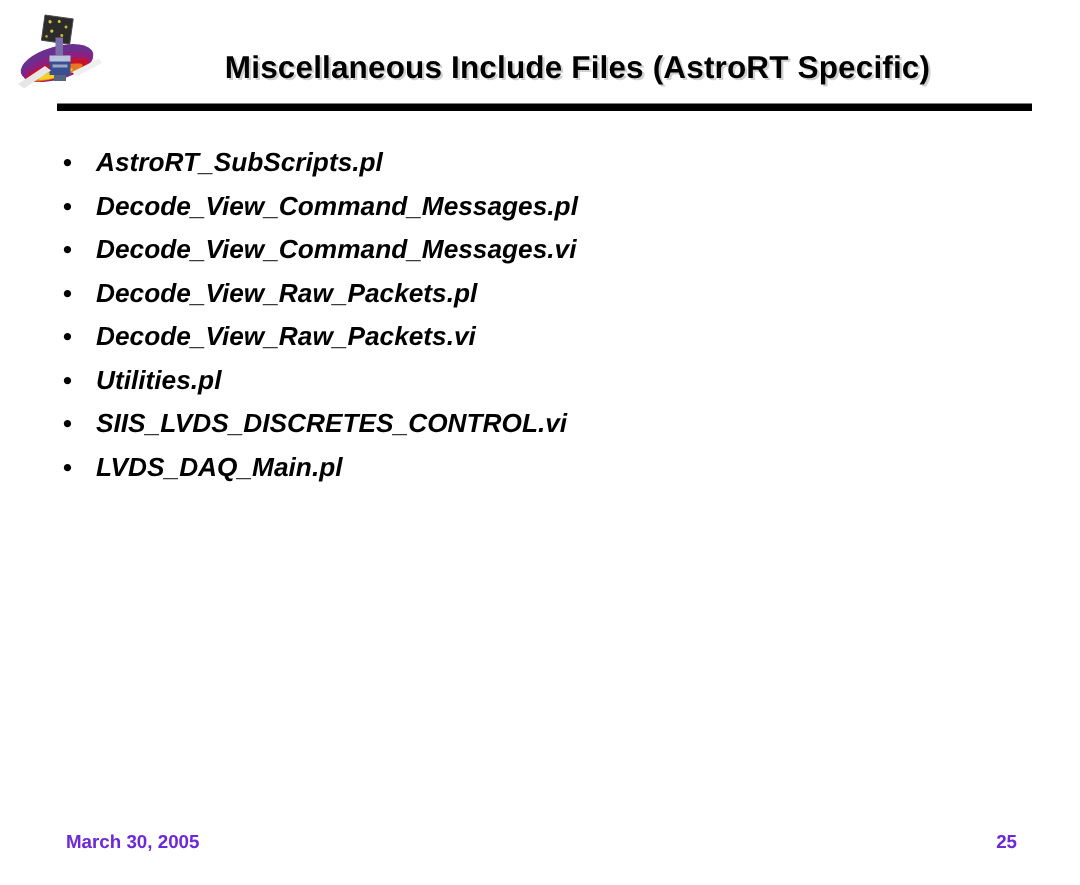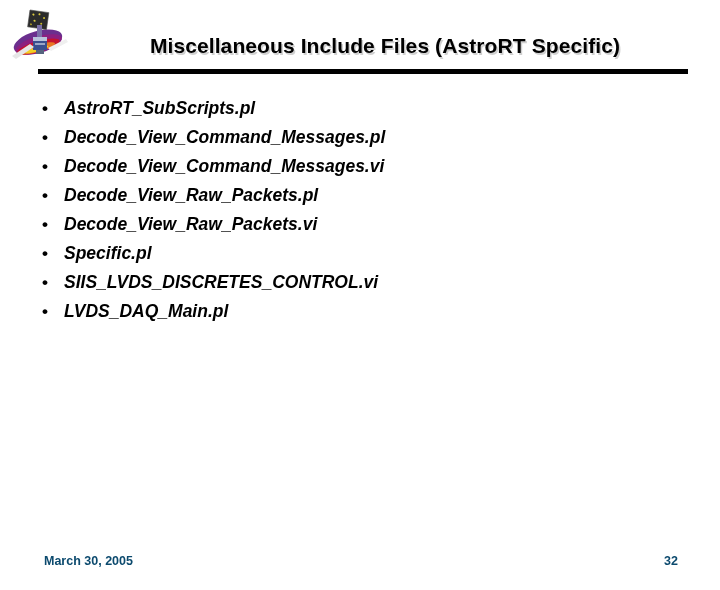--- a/index.html
+++ b/index.html
@@ -97,21 +97,21 @@
   .footer {
     position: absolute;
     left: 44px;
     top: 549px;
     width: 634px;
     height: 24px;
     display: flex;
     align-items: center;
     font-size: 12.5px;
     font-weight: bold;
-    color: #0c4a6e;
+    color: #6d28d9;
   }
   .footer-date {
     flex: 0 0 34%;
     text-align: left;
   }
   .footer-center {
     flex: 0 0 32%;
     text-align: center;
   }
   .footer-page {
@@ -179,30 +179,30 @@
     <li class="bullet-item">
       <span class="bullet-marker">•</span>
       <span class="bullet-text">Decode_View_Raw_Packets.pl</span>
     </li>
     <li class="bullet-item">
       <span class="bullet-marker">•</span>
       <span class="bullet-text">Decode_View_Raw_Packets.vi</span>
     </li>
     <li class="bullet-item">
       <span class="bullet-marker">•</span>
-      <span class="bullet-text">Specific.pl</span>
+      <span class="bullet-text">Utilities.pl</span>
     </li>
     <li class="bullet-item">
       <span class="bullet-marker">•</span>
       <span class="bullet-text">SIIS_LVDS_DISCRETES_CONTROL.vi</span>
     </li>
     <li class="bullet-item">
       <span class="bullet-marker">•</span>
       <span class="bullet-text">LVDS_DAQ_Main.pl</span>
     </li>
   </ul>
 
   <div class="footer">
     <span class="footer-date">March 30, 2005</span>
-    <span class="footer-page">32</span>
+    <span class="footer-page">25</span>
   </div>
 
 </div>
 
 </body></html>

